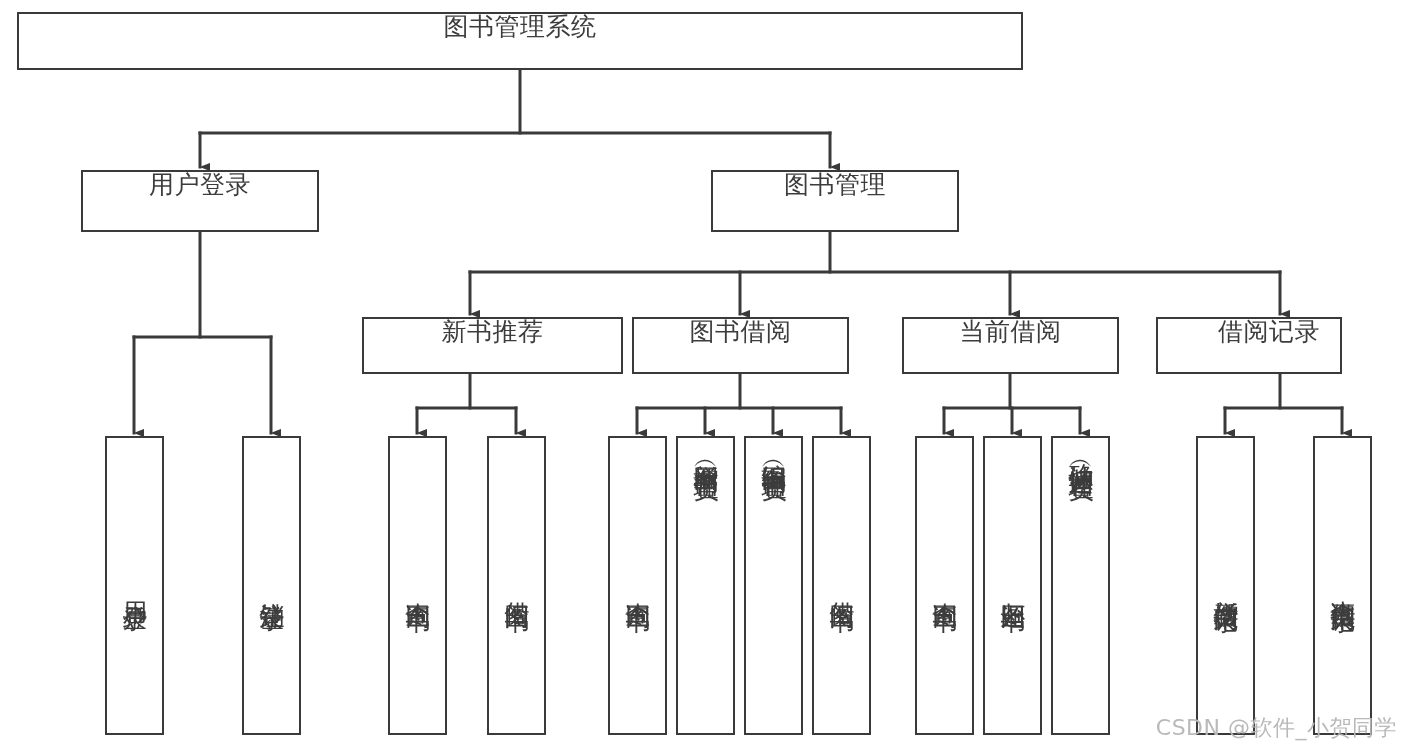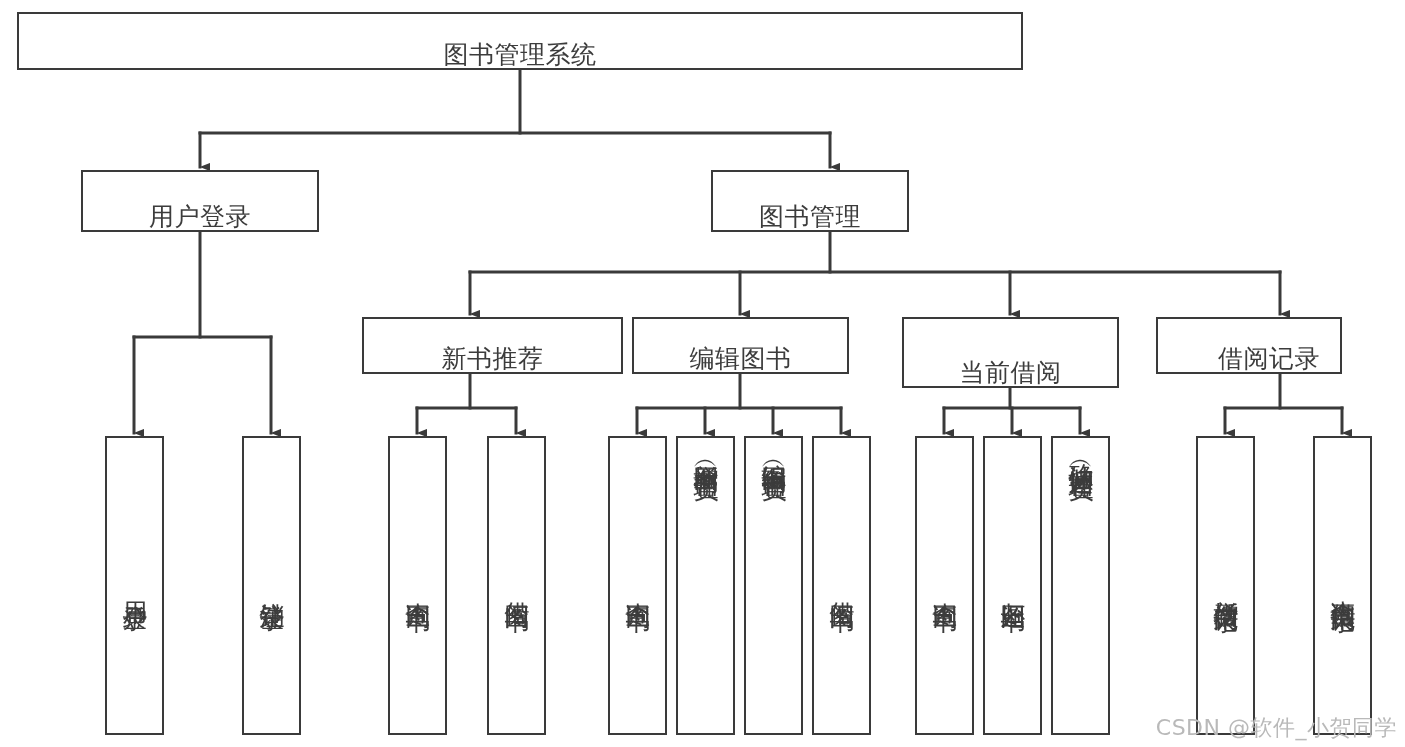--- a/index.html
+++ b/index.html
@@ -24,21 +24,21 @@
     top: 0;
     width: 1405px;
     height: 747px;
   }
   .node {
     position: absolute;
     box-sizing: border-box;
     border: 2px solid #3a3a3a;
     background: #ffffff;
     display: flex;
-    align-items: flex-end;
+    align-items: flex-start;
     justify-content: center;
     color: #3c3c3c;
   }
   .node-label {
     display: block;
     line-height: 1.06;
     letter-spacing: 0.5px;
     color: #3c3c3c;
     text-align: center;
     white-space: nowrap;
@@ -133,31 +133,31 @@
     </g>
   </svg>
 
   <div class="node root" style="left:17px; top:12px; width:1006px; height:58px;">
     <span class="node-label">图书管理系统</span>
   </div>
 
   <div class="node horizontal" style="left:81px; top:170px; width:238px; height:62px;">
     <span class="node-label">用户登录</span>
   </div>
-  <div class="node horizontal" style="left:711px; top:170px; width:198px; height:62px;">
+  <div class="node horizontal" style="left:711px; top:170px; width:248px; height:62px;">
     <span class="node-label">图书管理</span>
   </div>
 
   <div class="node horizontal" style="left:362px; top:317px; width:261px; height:57px;">
     <span class="node-label">新书推荐</span>
   </div>
   <div class="node horizontal" style="left:632px; top:317px; width:217px; height:57px;">
-    <span class="node-label">编辑图书</span>
-  </div>
-  <div class="node horizontal" style="left:902px; top:317px; width:217px; height:71px;">
+    <span class="node-label">图书借阅</span>
+  </div>
+  <div class="node horizontal" style="left:902px; top:317px; width:217px; height:57px;">
     <span class="node-label">当前借阅</span>
   </div>
   <div class="node horizontal" style="left:1156px; top:317px; width:186px; height:57px;padding-left:40px;">
     <span class="node-label">借阅记录</span>
   </div>
 
   <div class="node leaf centered" style="left:105px; top:436px; width:59px; height:299px;">
     <span class="node-label">用户登录</span>
   </div>
   <div class="node leaf centered" style="left:242px; top:436px; width:59px; height:299px;">

